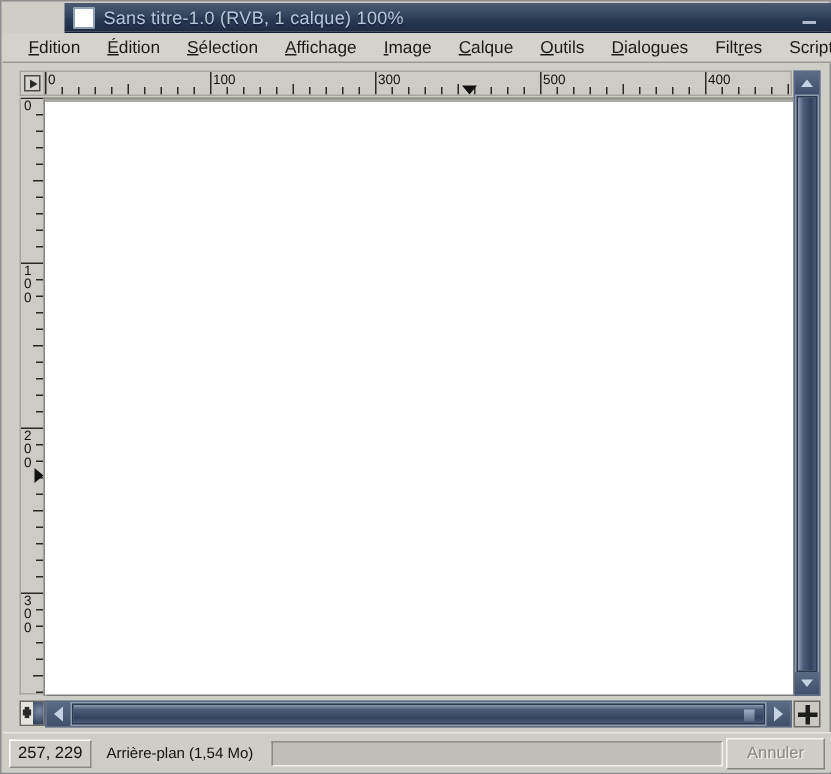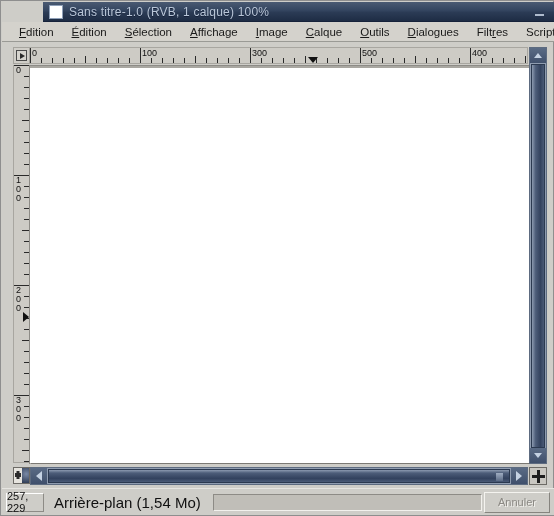--- a/index.html
+++ b/index.html
@@ -162,26 +162,26 @@
   .nav-cross::after{content:"";position:absolute;top:5px;left:0;height:3px;width:13px;background:#1d1d1d;}
 
   
   .statusbar{
     position:absolute;left:1px;top:487px;width:552px;height:27px;
     background:#cecdc8;box-sizing:border-box;
     display:flex;align-items:center;padding:0 4px;
     border-top:1px solid #e6e5e1;
   }
   .coords{
-    width:38px;height:19px;background:#cecdc8;
+    width:55px;height:19px;background:#cecdc8;
     border:1px solid #ffffff;border-right-color:#8d8b86;border-bottom-color:#8d8b86;
     box-sizing:border-box;display:flex;align-items:center;justify-content:center;
     font-size:11px;color:#111;
   }
-  .status-text{flex:0 0 auto;margin-left:10px;font-size:15px;color:#111;white-space:nowrap;}
+  .status-text{flex:0 0 auto;margin-left:10px;font-size:10px;color:#111;white-space:nowrap;}
   .progress-trough{
     flex:1;height:17px;margin:0 2px 0 12px;
     background:#c0beb8;
     border:1px solid #8d8b86;border-right-color:#f2f1ed;border-bottom-color:#f2f1ed;
     box-sizing:border-box;
   }
   .cancel-btn{
     flex:none;width:66px;height:21px;
     background:#cecdc8;
     border:1px solid #f4f3ef;border-right-color:#86847f;border-bottom-color:#86847f;

